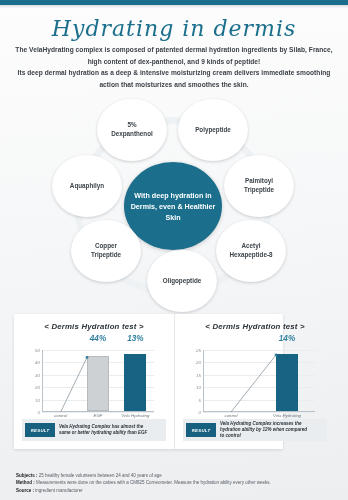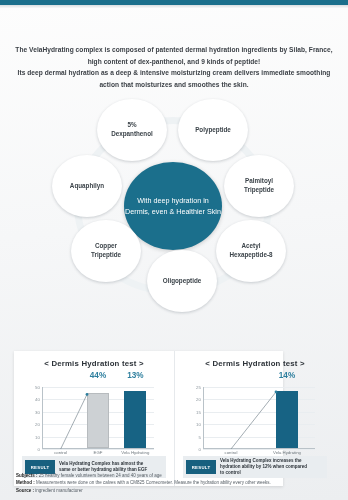--- a/index.html
+++ b/index.html
@@ -63,21 +63,21 @@
     position:absolute;
     left:84px;top:60px;
     width:98px;height:88px;
     border-radius:50%;
     background:#1b6f8c;
     color:#fff;
     display:flex;align-items:center;justify-content:center;
     text-align:center;
     font-size:7.2px;
     line-height:11px;
-    font-weight:normal;
+    font-weight:bold;
     box-shadow:0 1px 4px rgba(0,0,0,.18);
   }
   .node{
     position:absolute;
     width:70px;height:62px;
     border-radius:50%;
     background:#ffffff;
     box-shadow:0 1px 3px rgba(40,55,70,.22);
     display:flex;align-items:center;justify-content:center;
     text-align:center;
@@ -90,24 +90,25 @@
   .n1{left:138px;top:-3px;}   
   .n2{left:184px;top:53px;}   
   .n3{left:176px;top:118px;}  
   .n4{left:107px;top:148px;}  
   .n5{left:31px;top:118px;}   
   .n6{left:12px;top:53px;}    
 
   
   .charts{
     position:absolute;
-    left:14px;top:351px;
+    left:14px;top:314px;
     width:269px;height:135px;
     background:#ffffff;
     box-shadow:0 1px 3px rgba(0,0,0,.12);
+    font-style:italic;
   }
   .panel{
     position:absolute;top:0;width:160px;height:135px;
   }
   .panel.left{left:0;}
   .panel.right{left:160px;border-left:1px solid #e6e9ec;}
   .ctitle{
     position:absolute;top:8px;left:0;right:0;
     text-align:center;
     font-size:7.8px;
@@ -192,20 +193,21 @@
   .footer b{color:#222;}
 </style>
 </head>
 <body>
 
 <div class="page">
 
   <div class="topbar"></div>
   <div class="topbar-shadow"></div>
 
+  <div class="title">Hydrating  in  dermis</div>
 
   <div class="intro">
     <div>The VelaHydrating complex is composed of patented dermal hydration ingredients by Silab, France,</div>
     <div>high content of dex-panthenol, and 9 kinds of peptide!</div>
     <div>Its deep dermal hydration as a deep &amp; intensive moisturizing cream delivers immediate smoothing</div>
     <div>action that moisturizes and smoothes the skin.</div>
   </div>
 
   <div class="wheel">
     <div class="ring"></div>

